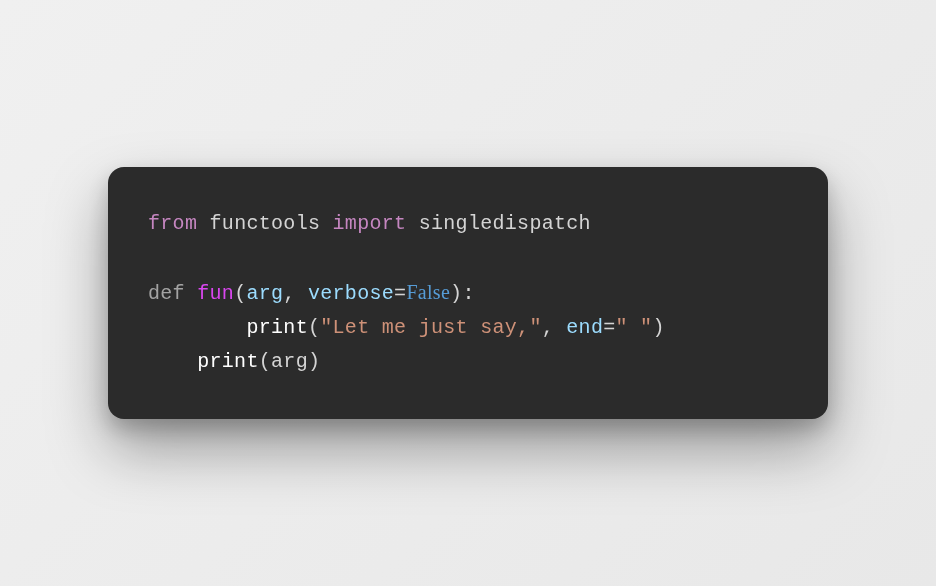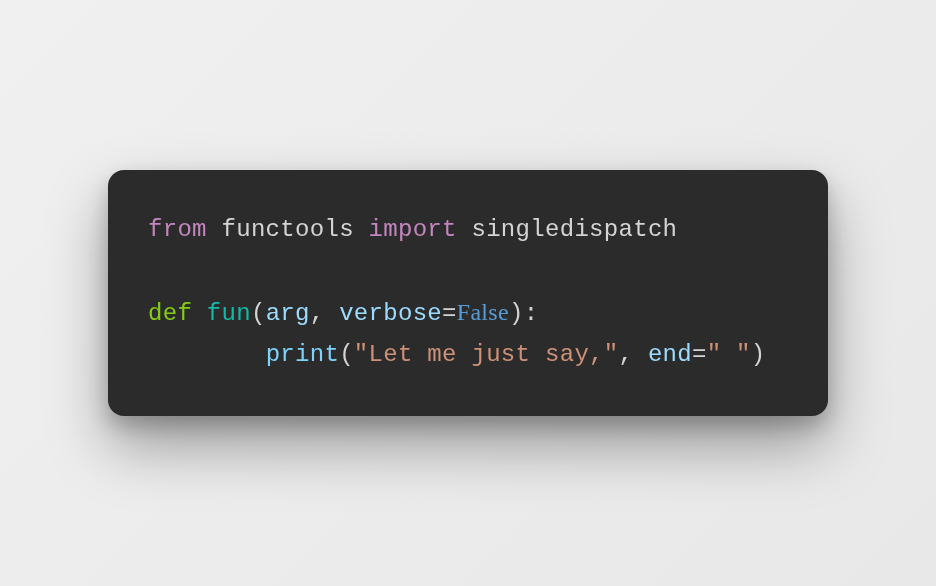--- a/index.html
+++ b/index.html
@@ -14,46 +14,46 @@
       display: flex;
       align-items: center;
       justify-content: center;
       font-family: 'Consolas', 'Monaco', 'Courier New', monospace;
     }
     .code-block {
       background: #2b2b2b;
       border-radius: 16px;
       padding: 40px 40px;
       box-shadow: 0 30px 60px rgba(0, 0, 0, 0.35), 0 10px 20px rgba(0, 0, 0, 0.2);
-      font-size: 24px;
+      font-size: 20px;
       line-height: 1.7;
       letter-spacing: 0.3px;
       width: 720px;
     }
     .code-line {
       white-space: pre;
       color: #d4d4d4;
     }
     .kw-from, .kw-import {
       color: #c586c0;
     }
     .kw-def {
-      color: #84cc16;
+      color: #a3a3a3;
     }
     .kw-if {
       color: #c586c0;
     }
     .decorator {
       color: #dcdcaa;
     }
     .func-name {
-      color: #14b8a6;
+      color: #d946ef;
     }
     .func-call {
-      color: #7dd3fc;
+      color: #ffffff;
     }
     .param {
       color: #9cdcfe;
     }
     .identifier {
       color: #d4d4d4;
     }
     .False {
       color: #569cd6;
       font-family: Liberation Serif, serif;
@@ -69,13 +69,14 @@
     }
   </style>
 </head>
 <body>
 
 <div class="code-block">
   <div class="code-line"><span class="kw-from">from</span><span class="punct"> </span><span class="identifier">functools</span><span class="punct"> </span><span class="kw-import">import</span><span class="punct"> </span><span class="identifier">singledispatch</span></div>
   <div class="blank-line"></div>
   <div class="code-line"><span class="kw-def">def</span><span class="punct"> </span><span class="func-name">fun</span><span class="punct">(</span><span class="param">arg</span><span class="punct">, </span><span class="param">verbose</span><span class="punct">=</span><span class="False">False</span><span class="punct">):</span></div>
   <div class="code-line"><span class="punct">        </span><span class="func-call">print</span><span class="punct">(</span><span class="string">"Let me just say,"</span><span class="punct">, </span><span class="param">end</span><span class="punct">=</span><span class="string">" "</span><span class="punct">)</span></div>
+  <div class="code-line"><span class="punct">    </span><span class="func-call">print</span><span class="punct">(</span><span class="identifier">arg</span><span class="punct">)</span></div>
 </div>
 
 </body></html>

